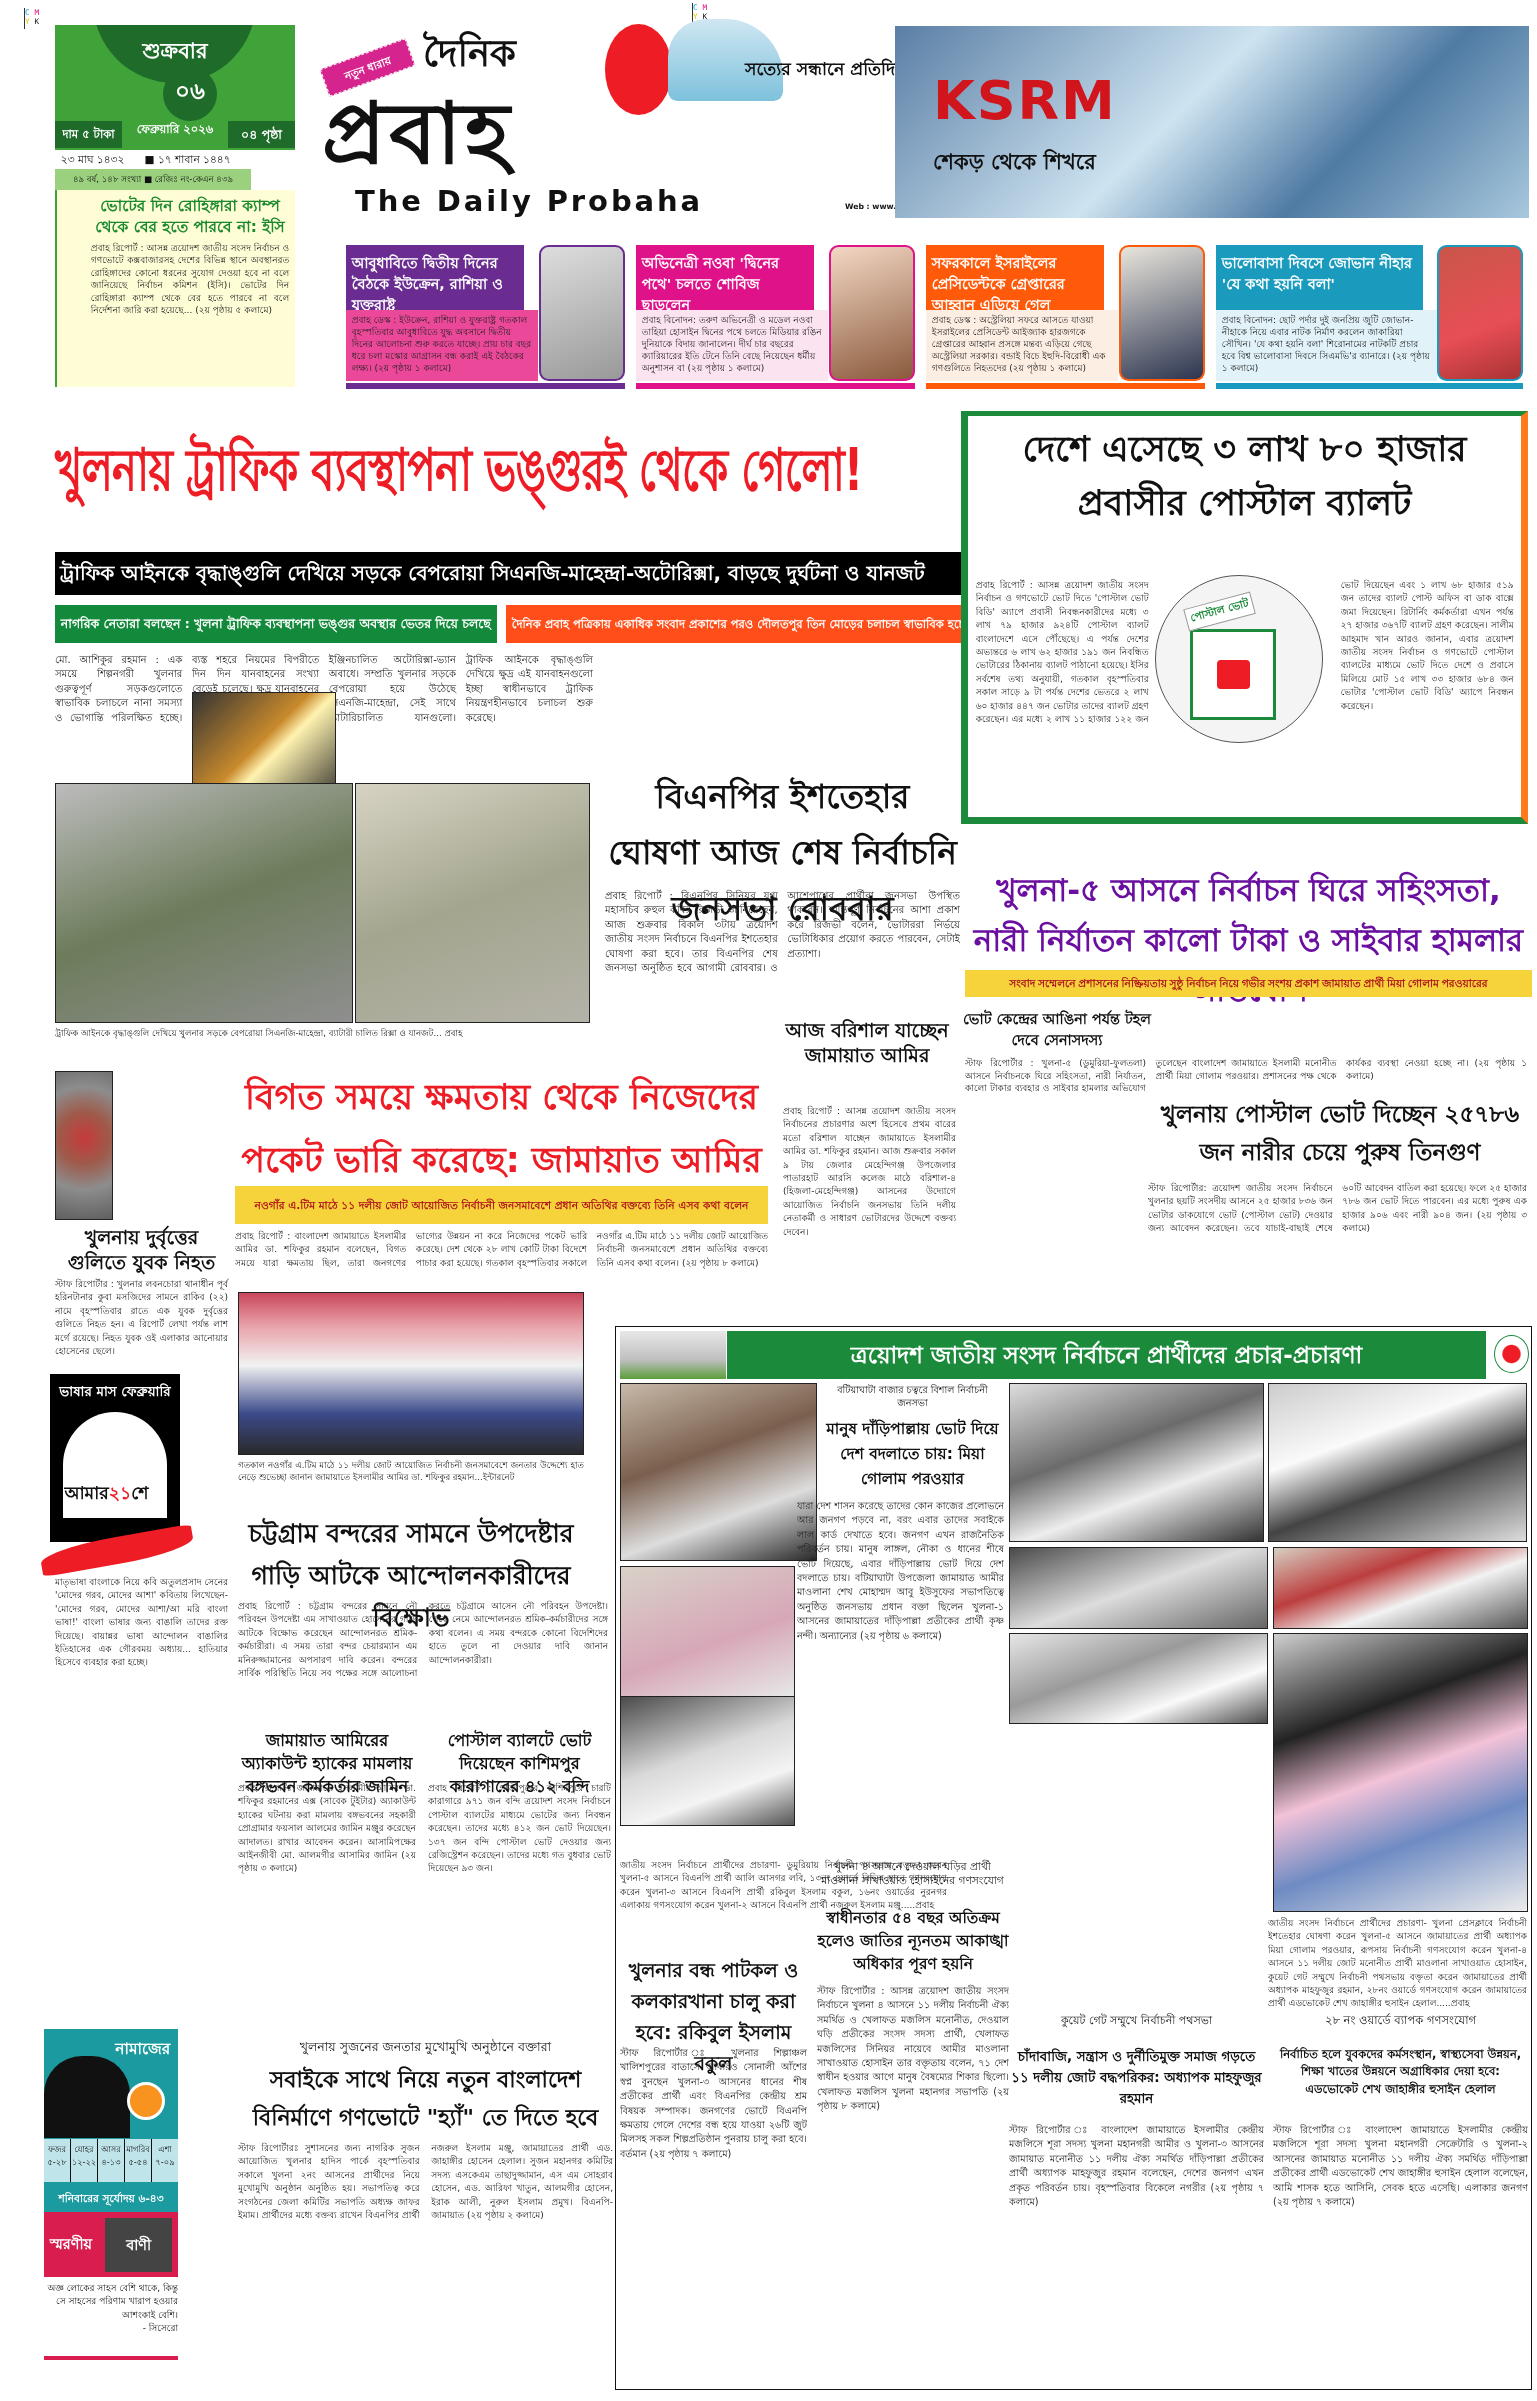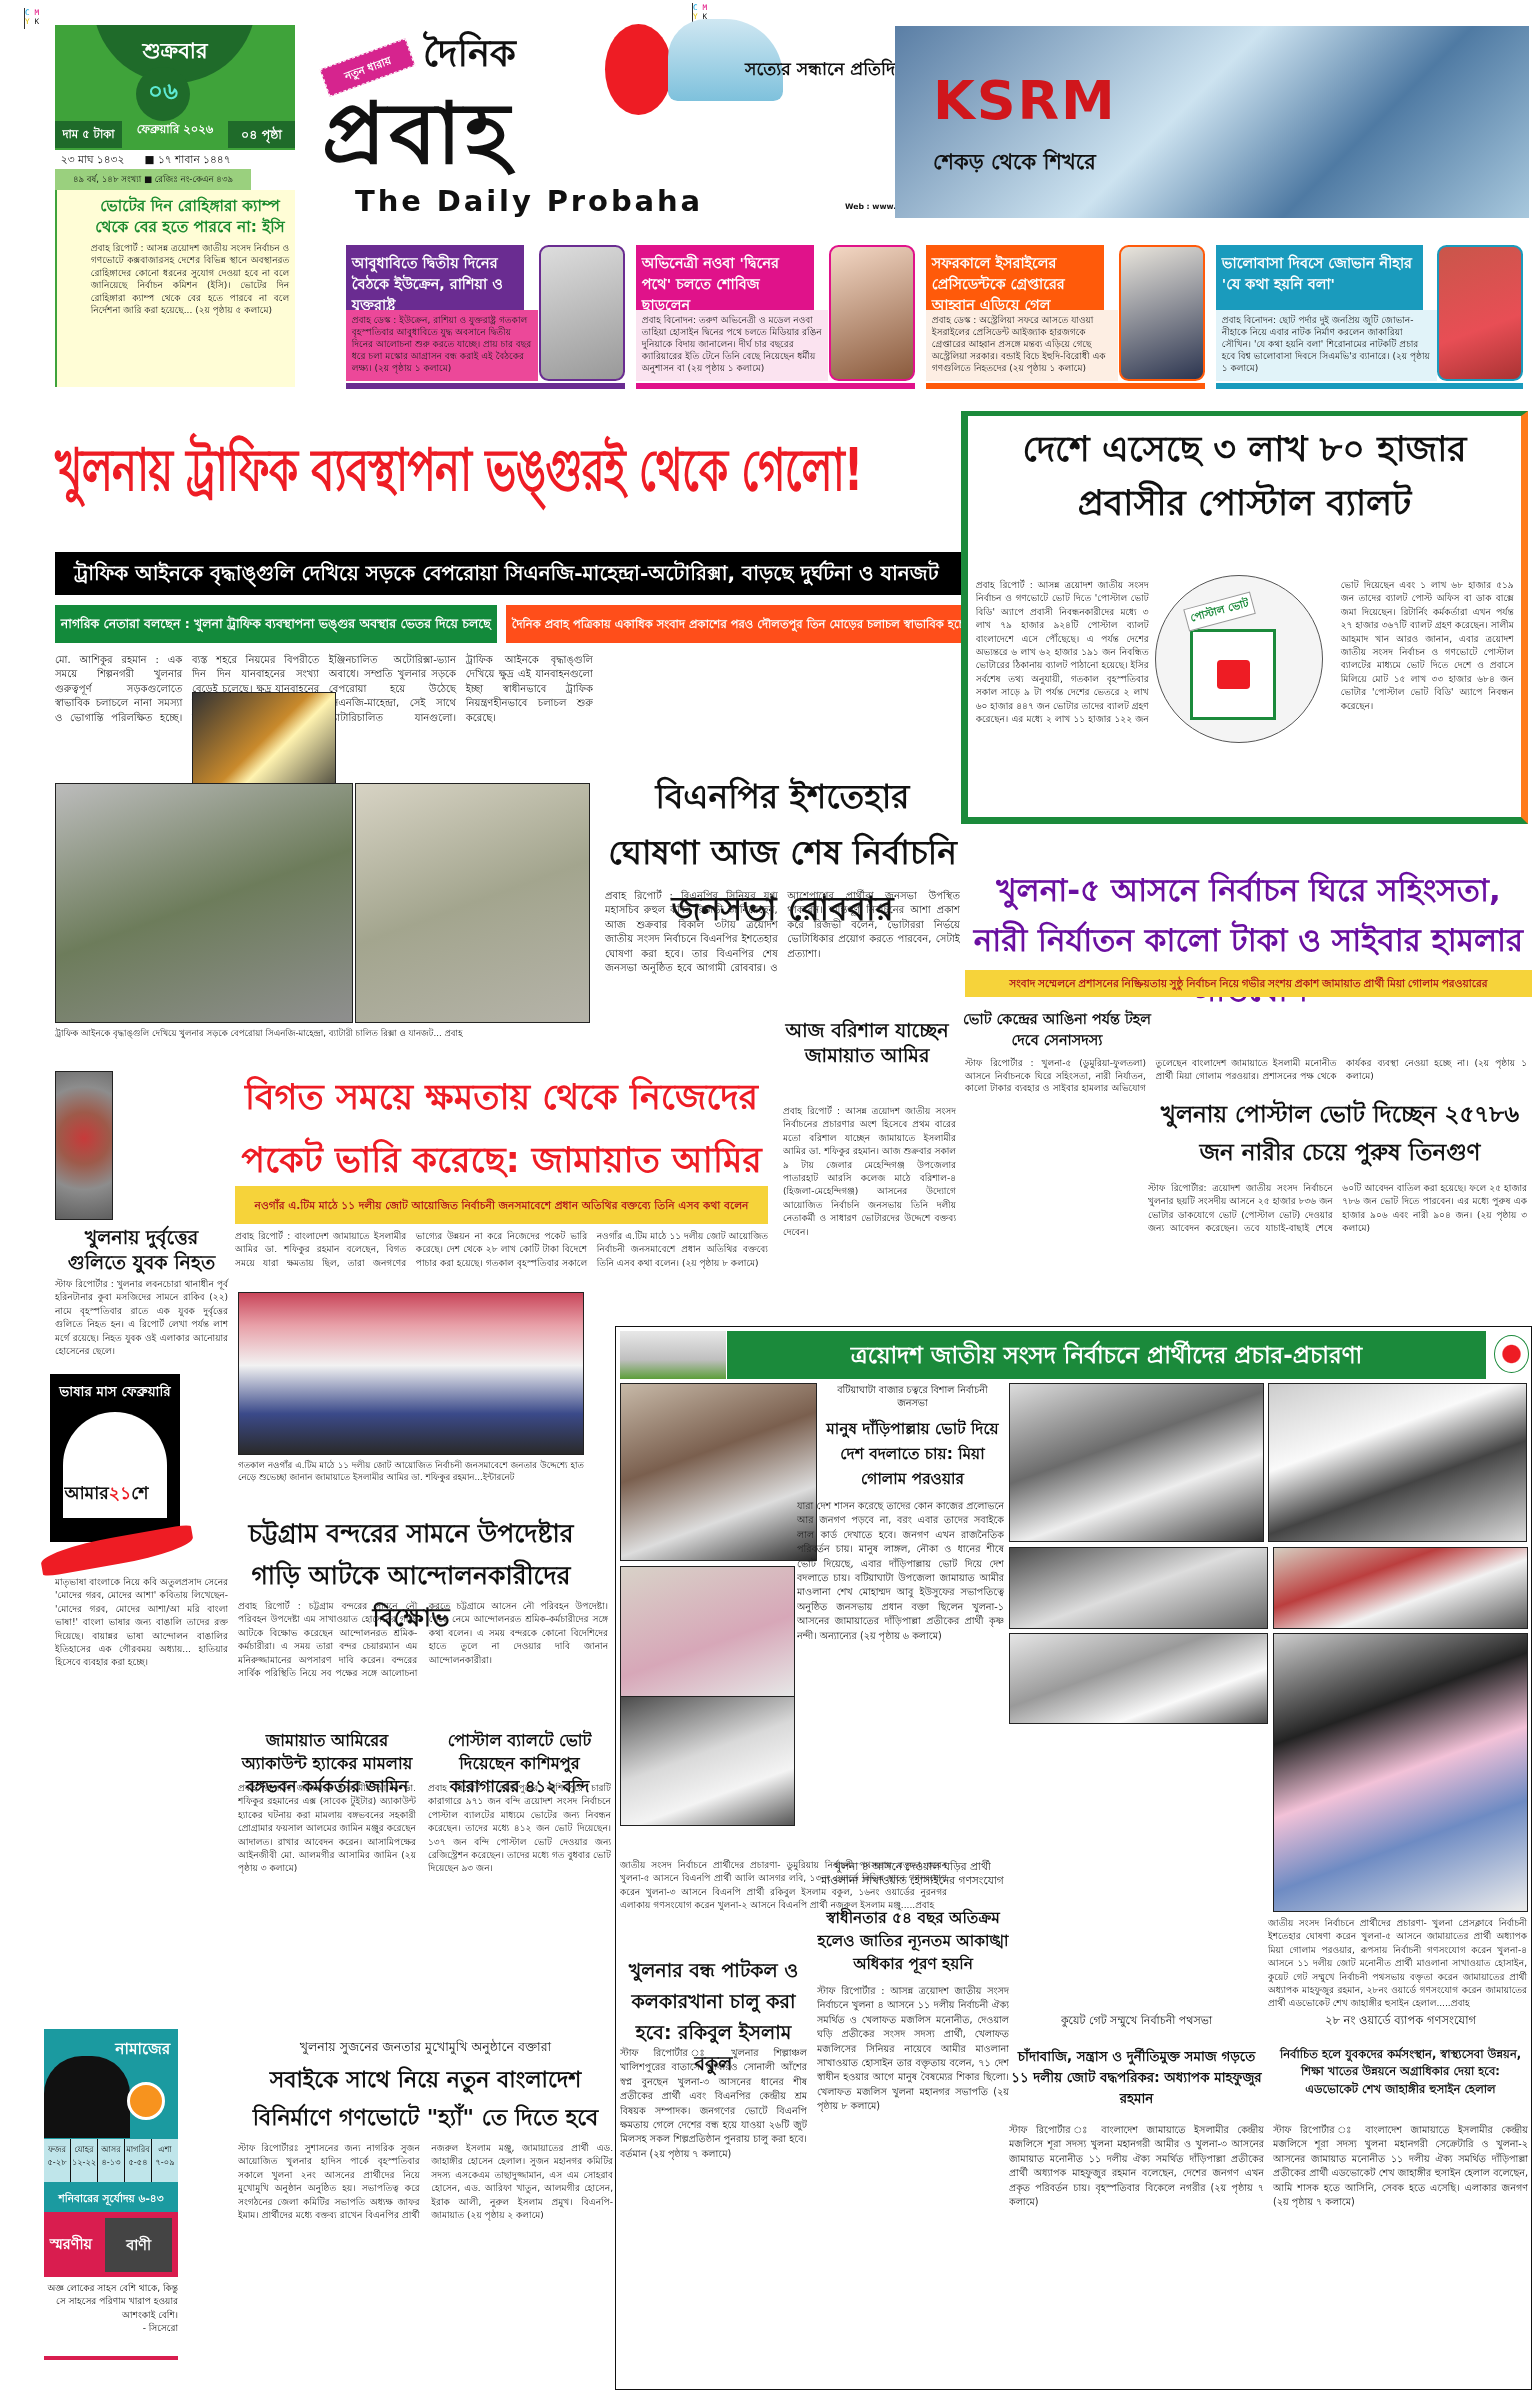--- a/index.html
+++ b/index.html
@@ -6,21 +6,21 @@
   body { width: 1537px; height: 2402px; background: #fff; font-family: "DejaVu Sans", sans-serif; position: relative; overflow: hidden; color: #111; }
   .abs { position: absolute; }
   .body-text { font-size: 10px; line-height: 14.4px; text-align: justify; color: #222; }
   .cmyk { position: absolute; width: 21px; height: 21px; font-size: 7.7px; font-family: "DejaVu Sans Mono", monospace; line-height: 9.6px; border-left: 1px solid #333; }
   .cmyk span { display: inline-block; width: 9.6px; }
   .photo { background: linear-gradient(135deg,#8a8a8a,#c9c4b8 40%,#6d6a63); border: 1.9px solid #222; }
   
   .datebox { left: 55px; top: 25px; width: 240px; height: 144px; background: #3fa33a; overflow: hidden; }
   .datebox .arc { position: absolute; left: 38px; top: -67px; width: 163px; height: 125px; background: #1f6b2a; border-radius: 0 0 86px 86px; }
   .datebox .day { position: absolute; width: 100%; top: 9.6px; text-align: center; color: #fff; font-size: 21px; font-weight: bold; }
-  .datebox .num { position: absolute; left: 81px; top: 42px; width: 54px; height: 54px; background: #1f6b2a; border-radius: 50%; color: #5eead4; font-size: 23px; font-weight: bold; text-align: center; line-height: 48px; }
+  .datebox .num { position: absolute; left: 108px; top: 42px; width: 54px; height: 54px; background: #1f6b2a; border-radius: 50%; color: #ffffff; font-size: 23px; font-weight: bold; text-align: center; line-height: 48px; }
   .datebox .month { position: absolute; left: 67px; top: 96px; width: 106px; text-align: center; color: #fff; font-size: 11.5px; font-weight: bold; }
   .datebox .price { position: absolute; left: 0; top: 96px; width: 67px; height: 27px; background: #1f6b2a; color: #fff; font-size: 11.5px; font-weight: bold; line-height: 27px; text-align: center; }
   .datebox .pages { position: absolute; right: 0; top: 96px; width: 67px; height: 27px; background: #1f6b2a; color: #fff; font-size: 12.5px; font-weight: bold; line-height: 27px; text-align: center; }
   .datebox .cal { position: absolute; left: 0; top: 125px; width: 100%; height: 19px; background: #fff; font-size: 10.6px; line-height: 19px; padding-left: 5.8px; color: #111; }
   .issue { left: 55px; top: 169px; width: 196px; height: 21px; background: #9ad07e; font-size: 8.6px; text-align: center; line-height: 21px; }
   .rohingya { left: 55px; top: 190px; width: 240px; height: 197px; background: #fffdd6; border-left: 2.9px solid #3fa33a; padding-left: 28px; }
   .rohingya h3 { color: #1b8a2e; font-size: 15.4px; text-align: center; line-height: 21px; padding: 5.8px 7.7px 3.8px; }
   
   .tag { left: 322px; top: 53px; width: 91px; height: 29px; background: #d6248e; color: #fff; font-size: 10.6px; font-weight: bold; text-align: center; line-height: 29px; transform: rotate(-20deg); border: 1.9px dashed #fff; }
   .dainik { left: 423px; top: 24px; font-size: 37px; font-weight: bold; }
@@ -35,21 +35,21 @@
   .ksrm .brand { position: absolute; left: 38px; top: 43px; font-size: 54px; font-weight: 900; color: #d0161c; letter-spacing: 1.9px; }
   .ksrm .slogan { position: absolute; left: 38px; top: 120px; font-size: 21px; font-weight: bold; color: #111; }
   
   .teaser { top: 245px; height: 144px; width: 279px; }
   .teaser .t-title { position: absolute; left: 0; top: 0; width: 178px; height: 65px; color: #fff; font-size: 14.4px; font-weight: bold; line-height: 21px; padding: 7.7px 5.8px; }
   .teaser .t-body { position: absolute; left: 0; top: 65px; width: 192px; height: 71px; font-size: 9px; line-height: 12px; padding: 3.8px 5.8px; color: #222; }
   .teaser .t-img { position: absolute; right: 0; top: 0; width: 86px; height: 136px; border-radius: 9.6px; border: 2.9px solid; background: linear-gradient(160deg,#ddd,#999); }
   .teaser .t-bar { position: absolute; left: 0; bottom: 0; width: 100%; height: 5.8px; }
   
   .lead-head { left: 55px; top: 408px; width: 908px; height: 125px; color: #ee1c24; font-size: 58px; font-weight: 900; line-height: 125px; white-space: nowrap; transform: scaleX(0.72); transform-origin: left; letter-spacing: -1px; }
-  .lead-strip { left: 55px; top: 552px; width: 908px; height: 43px; background: #000; color: #fff; font-size: 20px; font-weight: bold; line-height: 43px; padding-left: 19px; white-space: nowrap; overflow: hidden; }
+  .lead-strip { left: 55px; top: 552px; width: 908px; height: 43px; background: #000; color: #fff; font-size: 20px; font-weight: bold; line-height: 43px; padding-left: 5px; white-space: nowrap; overflow: hidden; }
   .kicker-green { left: 55px; top: 605px; width: 442px; height: 38px; background: #138a3b; color: #fff; font-size: 12.5px; font-weight: bold; line-height: 38px; padding-left: 5.8px; white-space: nowrap; overflow: hidden; }
   .kicker-orange { left: 506px; top: 605px; width: 456px; height: 38px; background: #ff4e1a; color: #fff; font-size: 11.5px; font-weight: bold; line-height: 38px; padding-left: 5.8px; white-space: nowrap; overflow: hidden; }
   .postal-box { left: 961px; top: 411px; width: 567px; height: 413px; border: 7.7px solid #1b8a3b; border-top: 5.8px solid #1b8a3b; border-right-color: #ff7a1a; }
   .postal-box h2 { text-align: center; font-size: 35px; font-weight: 900; line-height: 54px; padding-top: 5.8px; }
   .khulna5 { left: 965px; top: 865px; width: 567px; color: #6a0fa0; font-size: 31px; font-weight: 900; line-height: 50px; text-align: center; }
   .yellow-strip { left: 965px; top: 970px; width: 567px; height: 27px; background: #f6d33a; font-size: 10.6px; font-weight: bold; line-height: 27px; text-align: center; color: #b0161c; white-space: nowrap; overflow: hidden; font-family: Liberation Serif, serif; }
   .bnp-head { left: 605px; top: 769px; width: 355px; font-size: 33px; font-weight: 900; line-height: 56px; text-align: center; }
   .jamaat-head { left: 235px; top: 1066px; width: 533px; color: #ee1c24; font-size: 35px; font-weight: 900; line-height: 63px; text-align: center; }
   .jamaat-strip { left: 235px; top: 1186px; width: 533px; height: 38px; background: #f6d33a; font-size: 10.6px; font-weight: bold; line-height: 38px; text-align: center; color: #b0161c; white-space: nowrap; overflow: hidden; }
   .h-black { font-weight: 900; text-align: center; color: #111; }

